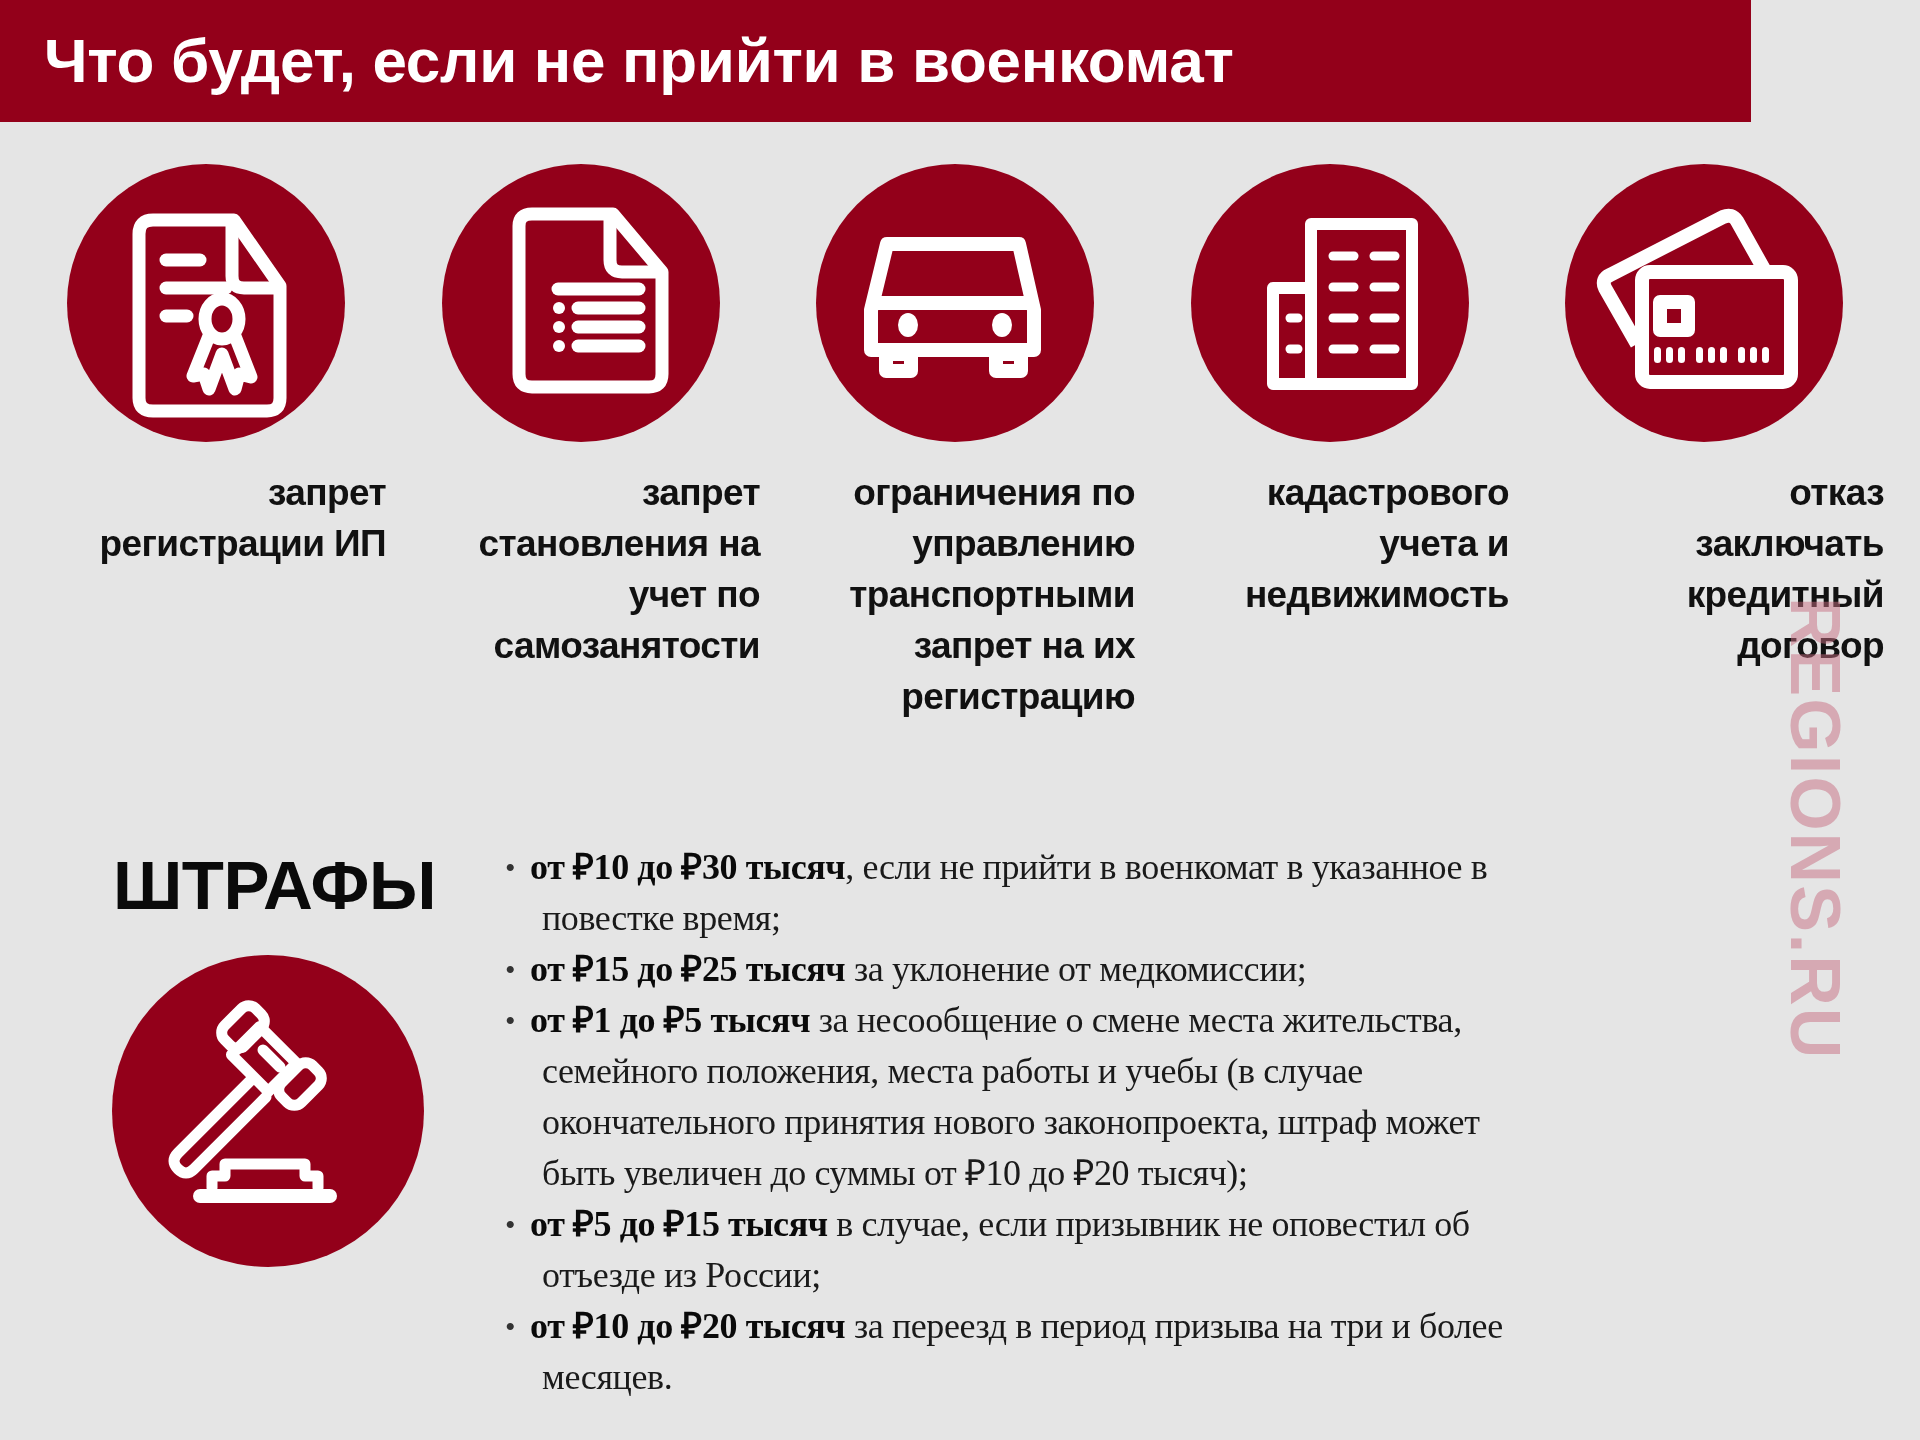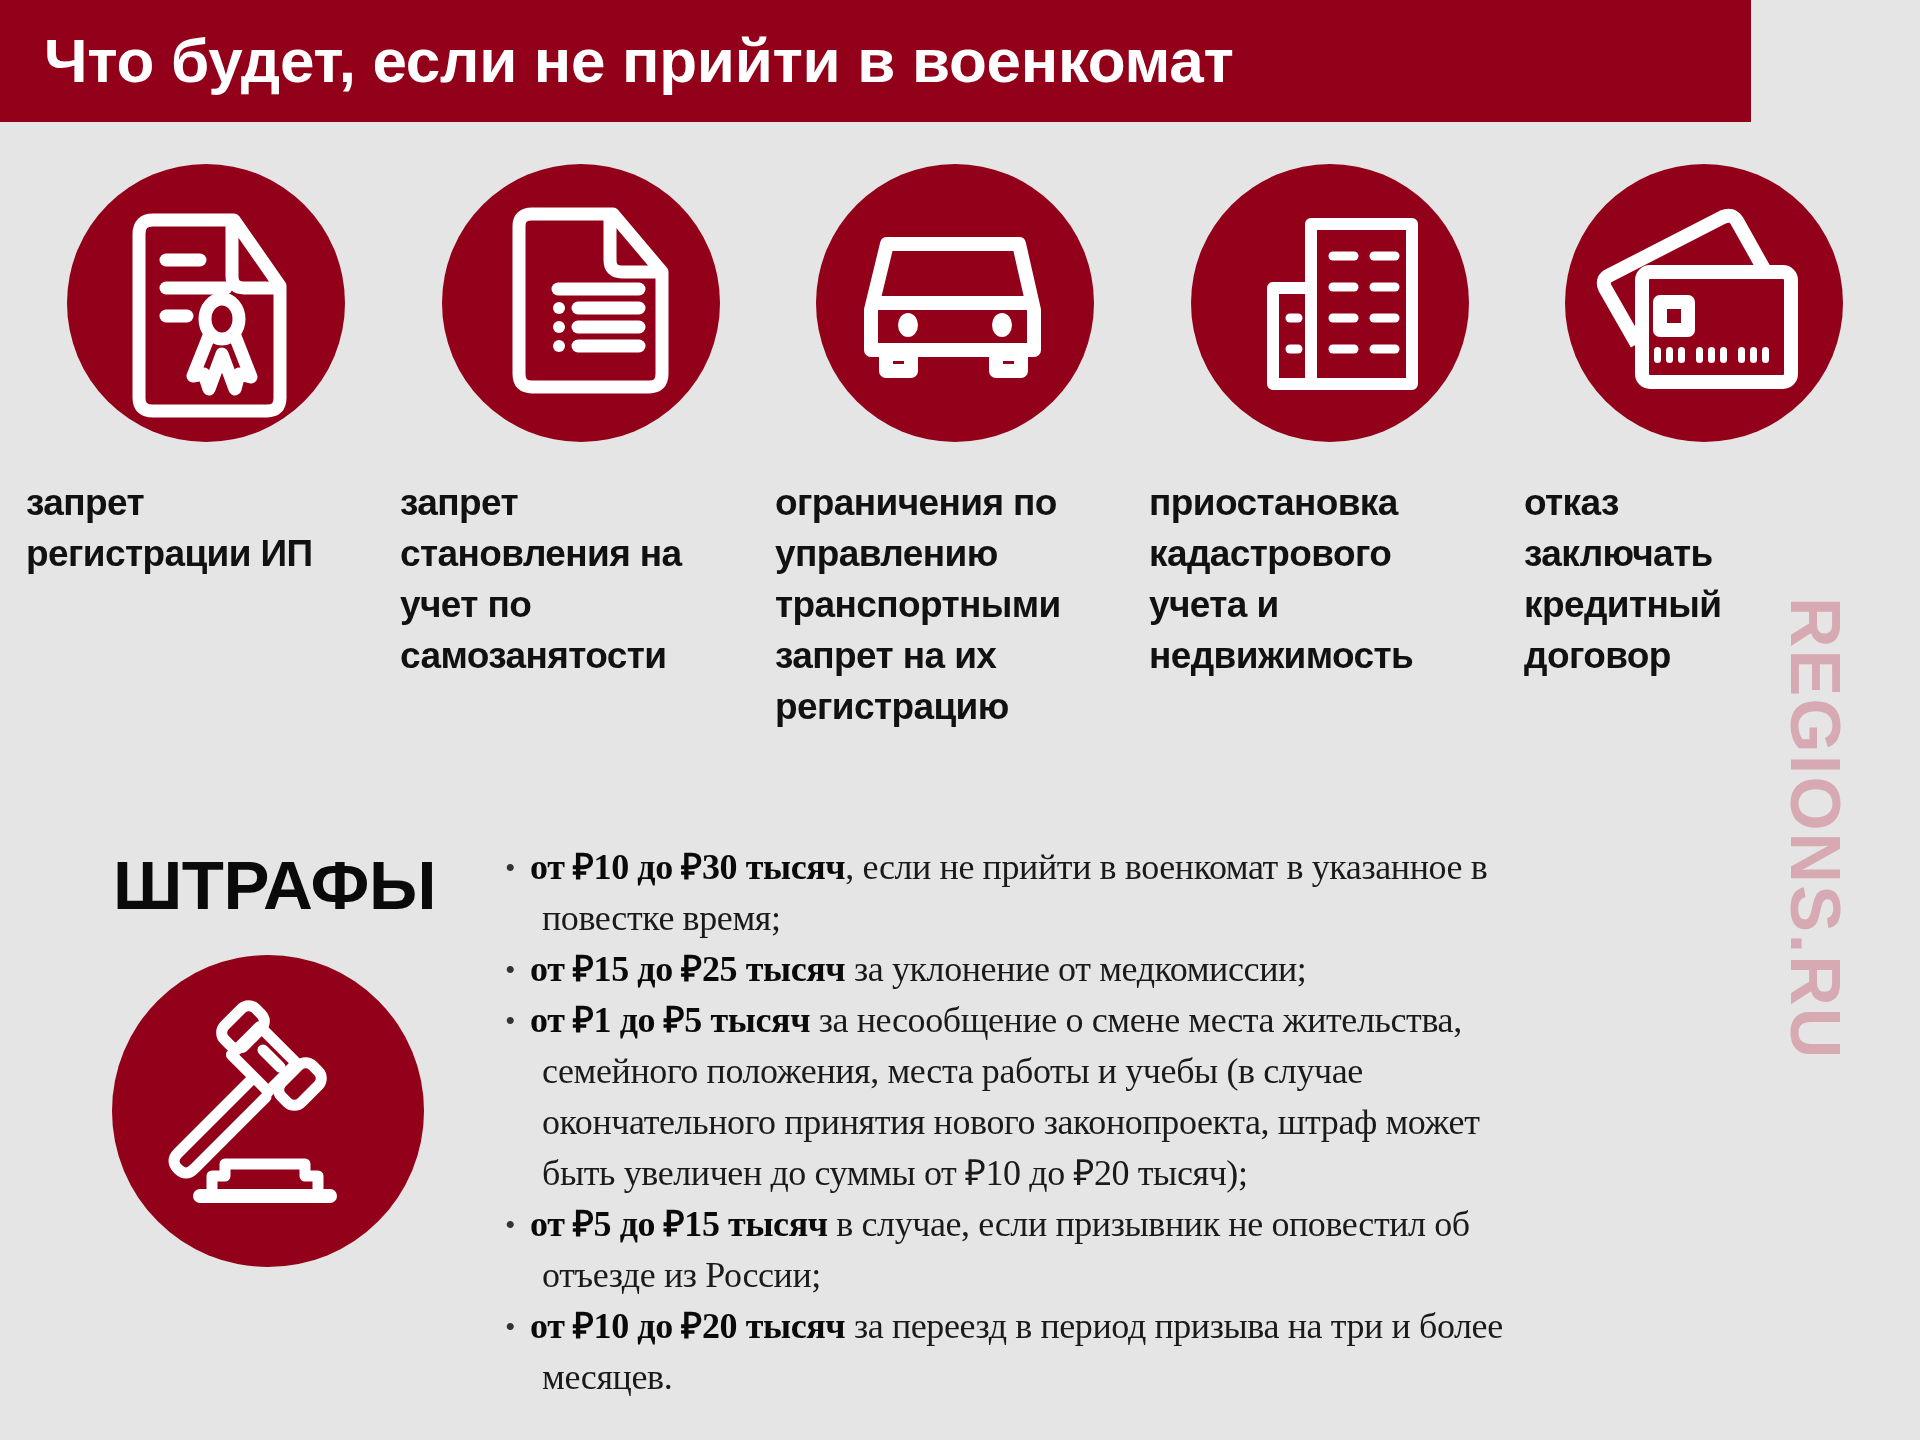--- a/index.html
+++ b/index.html
@@ -19,22 +19,22 @@
     font-family: "Liberation Sans", sans-serif;
     font-weight: 700; font-size: 62px; line-height: 70px;
     color: #ffffff; white-space: nowrap; letter-spacing: -0.3px;
   }
   .circle {
     position: absolute; width: 278px; height: 278px; border-radius: 50%;
     background: #93001a;
   }
   .circle svg { position: absolute; left: 0; top: 0; width: 278px; height: 278px; }
   .label {
-    position: absolute; width: 360px; top: 477px;
-    text-align: left;
+    position: absolute; width: 360px; top: 467px;
+    text-align: right;
     font-family: "Liberation Sans", sans-serif;
     font-weight: 700; font-size: 37px; line-height: 51px;
     letter-spacing: -0.6px;
     color: #111111;
   }
   .label-line { display: block; white-space: nowrap; }
   .fines-title {
     position: absolute; left: 113px; top: 848px;
     font-family: "Liberation Sans", sans-serif;
     font-weight: 700; font-size: 69px; line-height: 76px;
@@ -169,21 +169,20 @@
   <span class="label-line">самозанятости</span>
 </div>
 <div class="label" style="left:775px;">
   <span class="label-line">ограничения по</span>
   <span class="label-line">управлению</span>
   <span class="label-line">транспортными</span>
   <span class="label-line">запрет на их</span>
   <span class="label-line">регистрацию</span>
 </div>
 <div class="label" style="left:1149px;">
-  <span class="label-line">приостановка</span>
   <span class="label-line">кадастрового</span>
   <span class="label-line">учета и</span>
   <span class="label-line">недвижимость</span>
 </div>
 <div class="label" style="left:1524px;">
   <span class="label-line">отказ</span>
   <span class="label-line">заключать</span>
   <span class="label-line">кредитный</span>
   <span class="label-line">договор</span>
 </div>

